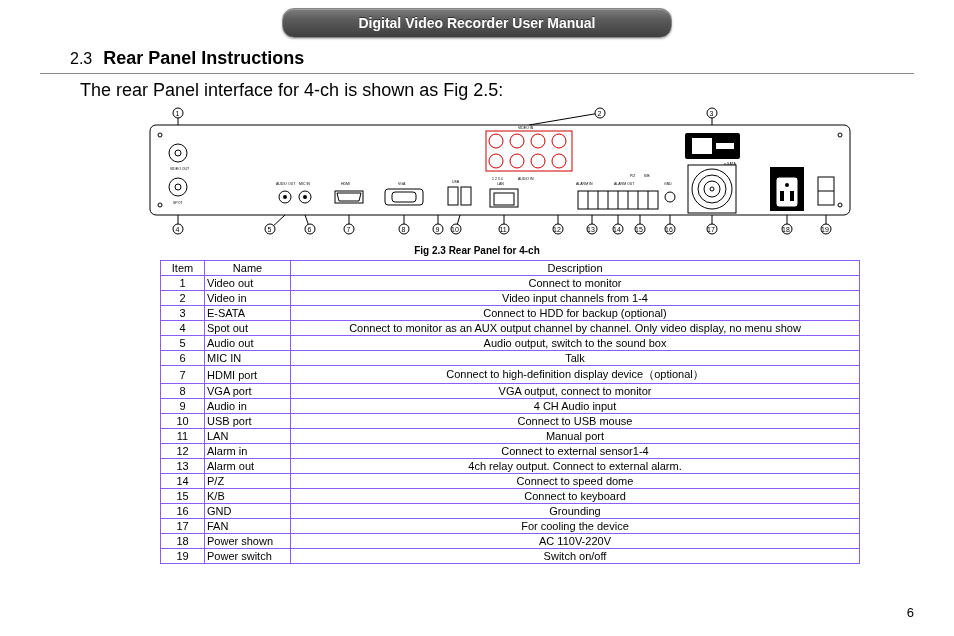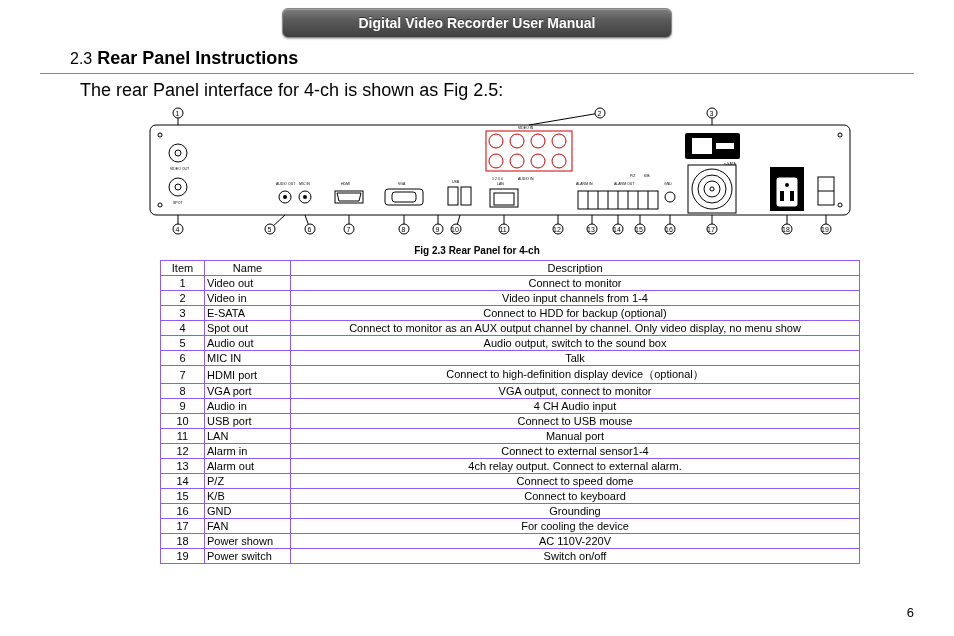--- a/index.html
+++ b/index.html
@@ -11,36 +11,36 @@
     color: #000;
     position: relative;
     padding: 8px 40px 0 40px;
   }
   .header-badge {
     margin: 0 auto 10px auto;
     width: 390px;
     height: 30px;
     background: linear-gradient(#7d7d7d, #5a5a5a 40%, #3f3f3f);
     border: 1px solid #888;
-    border-radius: 6px;
+    border-radius: 12px;
     box-shadow: 0 1px 2px rgba(0,0,0,.3), inset 0 1px 0 rgba(255,255,255,.25);
     color: #fff;
     font-weight: bold;
     font-size: 14px;
     display: flex;
     align-items: center;
     justify-content: center;
     text-shadow: 0 -1px 0 rgba(0,0,0,.5);
   }
   .section-title {
     font-size: 18px;
     font-weight: bold;
     margin: 10px 0 4px 30px;
   }
-  .section-title .num { font-size: 16px; font-weight: normal; margin-right: 0; }
+  .section-title .num { font-size: 16px; font-weight: normal; margin-right: 6px; }
   hr.rule {
     border: 0;
     border-top: 1px solid #888;
     margin: 0 0 6px 0;
   }
   .intro-line {
     font-size: 18px;
     margin: 6px 0 6px 40px;
   }
   .diagram-wrap {

